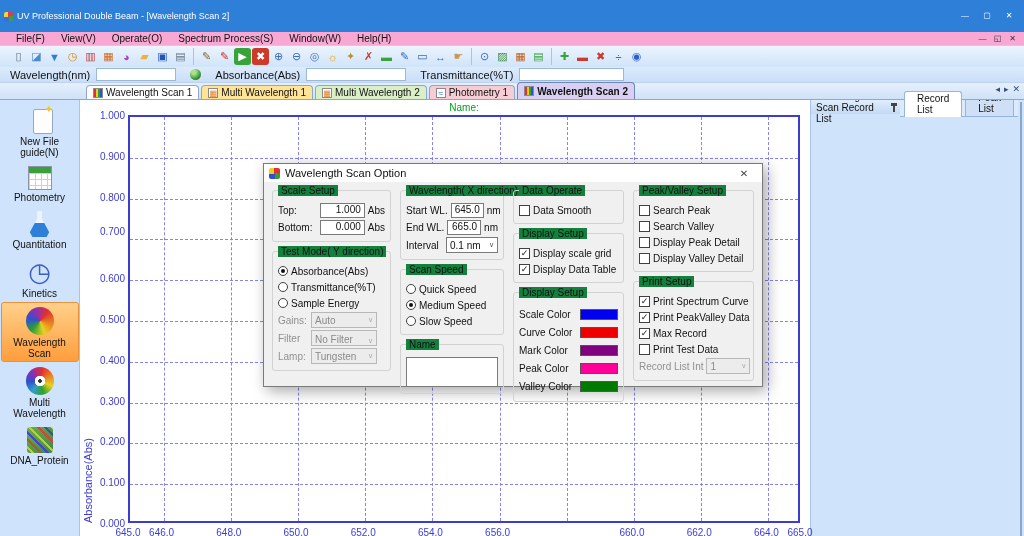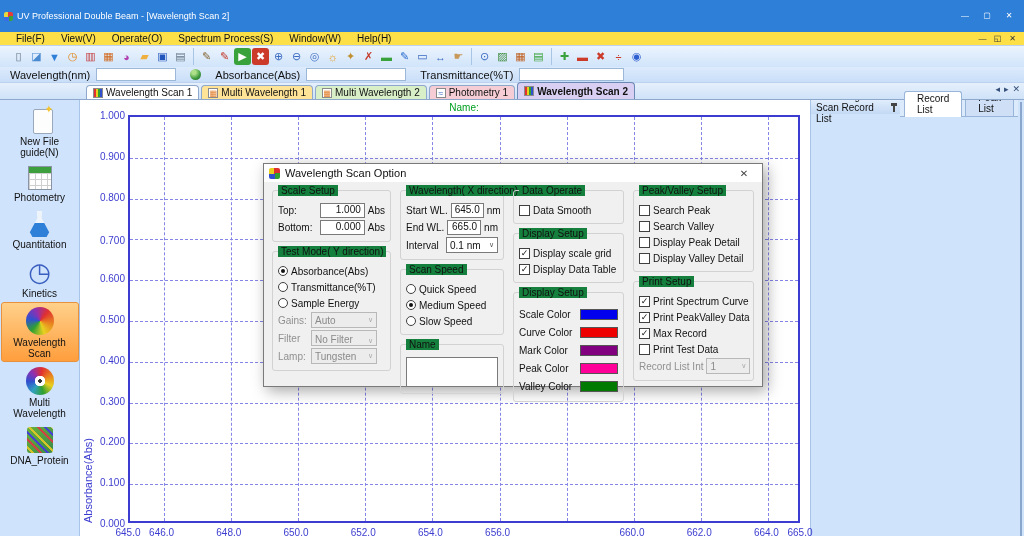--- a/index.html
+++ b/index.html
@@ -7,21 +7,21 @@
 body{font-family:"Liberation Sans",sans-serif;font-size:11px;background:#fff;position:relative;color:#111}
 
 
 #titlebar{height:14px;background:#2e7fd8;color:#fff;display:flex;align-items:center;padding:16px 4px;font-size:9px}
 #app-icon{width:9px;height:9px;border-radius:2px;margin-right:4px;flex:none;
   background:conic-gradient(#e63b3b 0 25%,#3aa23a 0 50%,#3b6be6 0 75%,#e8d83b 0)}
 .win-btns{margin-left:auto;display:flex}
 .win-btn{width:22px;text-align:center;font-size:8px;line-height:14px;color:#fff}
 
 
-#menubar{height:14px;background:#fde047;display:flex;align-items:center;padding-left:8px;font-size:10px;border-bottom:1px solid #bcd2ee}
+#menubar{height:14px;background:#f9a8d4;display:flex;align-items:center;padding-left:8px;font-size:10px;border-bottom:1px solid #bcd2ee}
 .menu-item{padding:0 8px}
 .mdi{margin-left:auto;display:flex;padding-right:4px;color:#333}
 .mdi span{width:15px;text-align:center;font-size:8px}
 
 
 #toolbar{height:21px;background:linear-gradient(#ecf4fe,#d0e4fa);display:flex;align-items:center;padding-left:6px}
 .tb-group{display:flex;align-items:center;gap:1px;padding:0 4px}
 .tb-group+.tb-group{border-left:1px solid #a9c5e6}
 .tb-btn{width:17px;height:17px;display:flex;align-items:center;justify-content:center;font-size:11px;border-radius:2px;cursor:default}
 .tb-btn.badge{border-radius:3px}
@@ -295,21 +295,21 @@
         <div class="vgrid" style="left: 436.8px;"></div>
         <div class="vgrid" style="left: 504px;"></div>
         <div class="vgrid" style="left: 571.2px;"></div>
         <div class="vgrid" style="left: 638.4px;"></div>
       </div>
     <div id="xlabel">Wavelength(nm)</div>
     <div id="ylabel">Absorbance(Abs)</div>
   <div class="ytick" style="left: 3px; top: 10px;">1.000</div>
       <div class="ytick" style="left: 3px; top: 50.8px;">0.900</div>
       <div class="ytick" style="left: 3px; top: 91.6px;">0.800</div>
-      <div class="ytick" style="left: 3px; top: 135px;">0.700</div>
+      <div class="ytick" style="left: 3px; top: 126px;">0.700</div>
       <div class="ytick" style="left: 3px; top: 173.2px;">0.600</div>
       <div class="ytick" style="left: 3px; top: 214px;">0.500</div>
       <div class="ytick" style="left: 3px; top: 254.8px;">0.400</div>
       <div class="ytick" style="left: 3px; top: 295.6px;">0.300</div>
       <div class="ytick" style="left: 3px; top: 336.4px;">0.200</div>
       <div class="ytick" style="left: 3px; top: 377.2px;">0.100</div>
       <div class="ytick" style="left: 3px; top: 418px;">0.000</div>
       <div class="xtick" style="left: 28px; top: 427px;">645.0</div>
       <div class="xtick" style="left: 61.6px; top: 427px;">646.0</div>
       <div class="xtick" style="left: 128.8px; top: 427px;">648.0</div>

